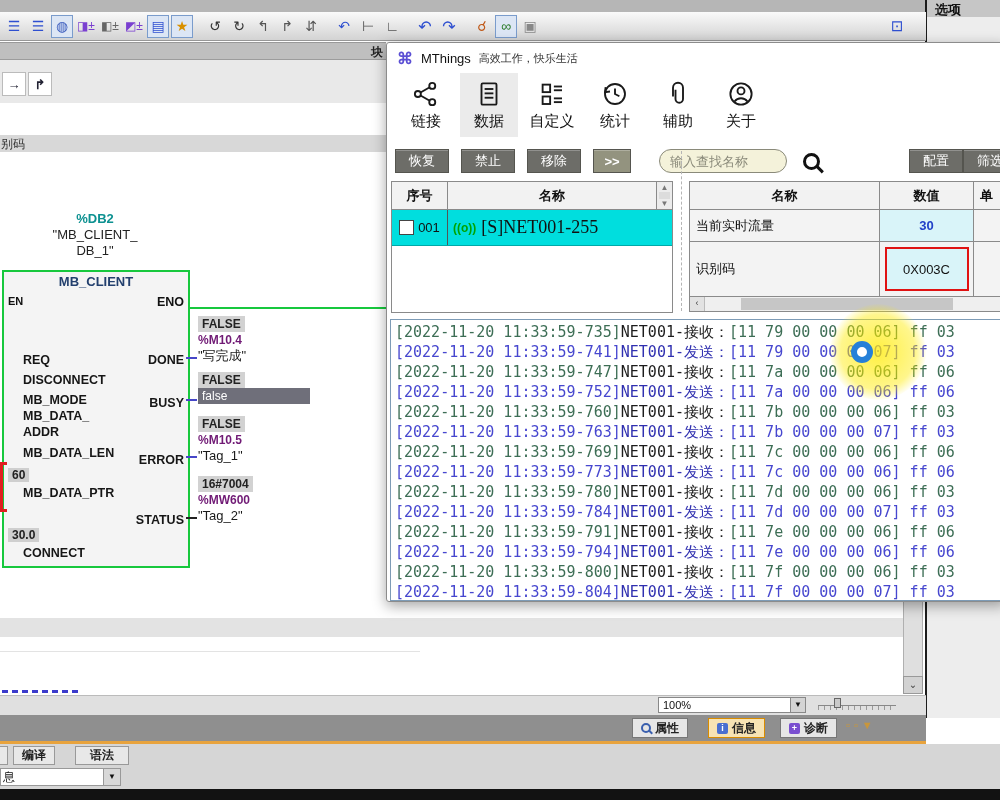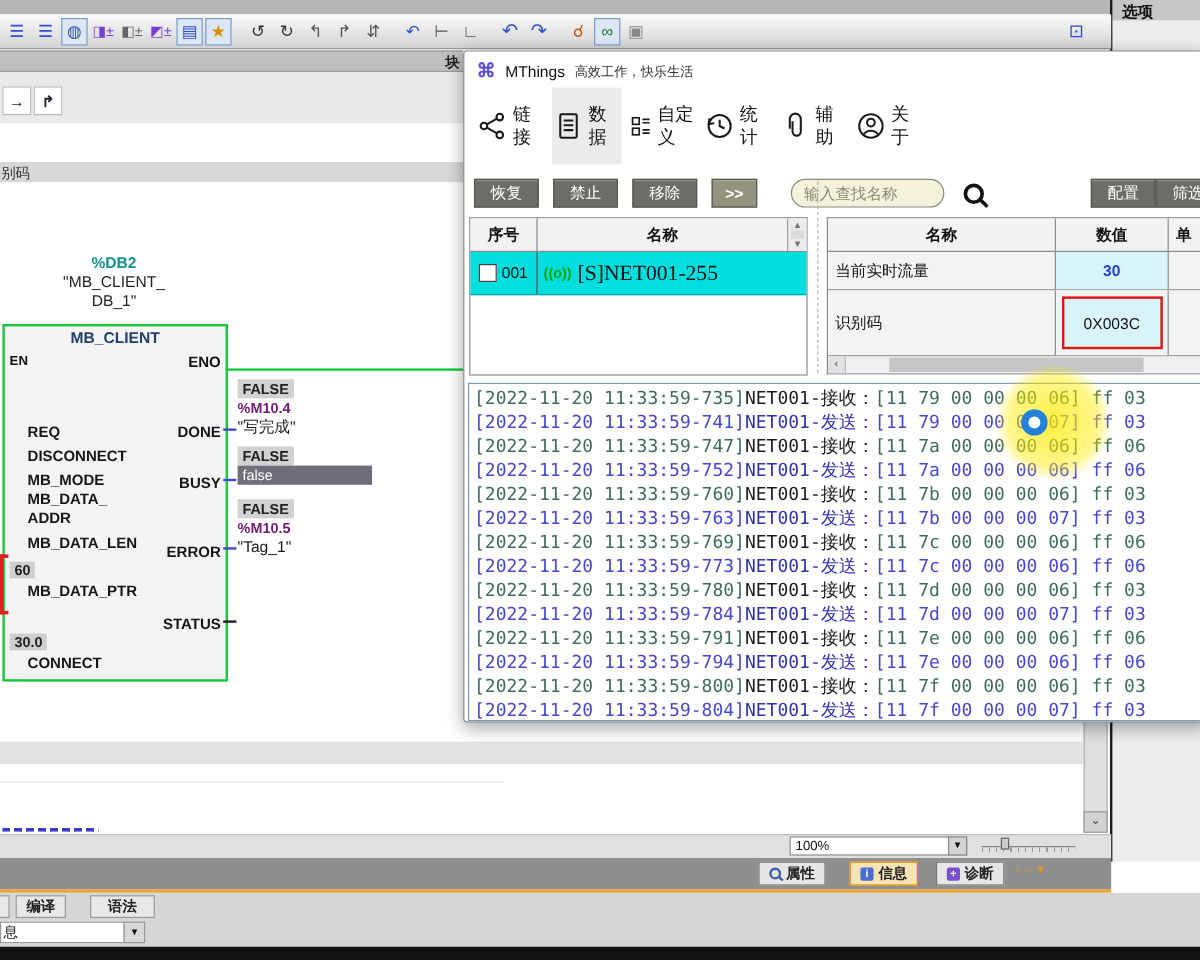--- a/index.html
+++ b/index.html
@@ -98,21 +98,21 @@
   .msg-drop{left:0;top:768px;width:104px;height:18px;background:#fff;border:1px solid #999;box-sizing:border-box;font-size:12px;padding-left:2px;line-height:16px;}
   .msg-arrow{left:103px;top:768px;width:18px;height:18px;background:#d8d8d8;border:1px solid #999;box-sizing:border-box;text-align:center;font-size:8px;line-height:16px;}
   .black-strip{left:0;top:789px;width:1000px;height:11px;background:#121212;}
   
   .mwin{left:386px;top:42px;width:620px;height:560px;background:#fff;border:1px solid #8c8c8c;border-radius:3px;box-shadow:0 4px 14px rgba(0,0,0,.35);box-sizing:border-box;z-index:10;}
   .mw-title{position:absolute;left:10px;top:6px;display:flex;align-items:center;gap:8px;}
   .mw-logo{color:#5b4fd4;font-weight:bold;font-size:16px;}
   .mw-name{font-size:13px;color:#111;}
   .mw-slogan{font-size:11px;color:#333;}
   .mw-tabs{position:absolute;left:10px;top:30px;display:flex;gap:5px;}
-  .mw-tab{width:58px;height:64px;display:flex;flex-direction:row;align-items:center;justify-content:center;gap:3px;}
+  .mw-tab{width:58px;height:64px;display:flex;flex-direction:column;align-items:center;justify-content:center;gap:3px;text-align:right;}
   .mw-tab.active{background:#ebebeb;}
   .mw-tab svg{width:30px;height:30px;stroke:#1a1a1a;fill:none;stroke-width:1.5;}
   .mw-tab .lbl{font-size:15px;color:#111;}
   .mw-actions{position:absolute;left:8px;top:106px;display:flex;gap:12px;}
   .dbtn{height:24px;min-width:54px;background:#6d6d68;color:#fff;border:1px solid #55554f;box-shadow:inset 0 1px 0 rgba(255,255,255,.25);font-size:13px;display:flex;align-items:center;justify-content:center;padding:0 6px;box-sizing:border-box;}
   .dbtn.light{background:#93937f;min-width:38px;font-weight:bold;}
   .search{position:absolute;left:272px;top:106px;width:128px;height:24px;border-radius:12px;border:1px solid #8a8a7a;background:#f4f2da;padding:0 10px;font-size:13px;color:#555;box-sizing:border-box;outline:none;}
   .search::placeholder{color:#8a8a7a;}
   .mag{position:absolute;left:416px;top:110px;width:11px;height:11px;border:3px solid #111;border-radius:50%;}
   .mag::after{content:"";position:absolute;width:8px;height:3px;background:#111;transform:rotate(45deg);right:-7px;bottom:-4px;}
@@ -289,20 +289,25 @@
   </div>
   <div class="abs conn" style="left:186px;top:399px;"></div>
 
   <div class="abs out-stack" style="left:198px;top:416px;">
     <div class="out-line"><span class="val-chip">FALSE</span></div>
     <div class="out-line"><span class="val-addr">%M10.5</span></div>
     <div class="out-line"><span class="val-name">"Tag_1"</span></div>
   </div>
   <div class="abs conn" style="left:186px;top:456px;"></div>
 
+  <div class="abs out-stack" style="left:198px;top:476px;">
+    <div class="out-line"><span class="val-chip">16#7004</span></div>
+    <div class="out-line"><span class="val-addr">%MW600</span></div>
+    <div class="out-line"><span class="val-name">"Tag_2"</span></div>
+  </div>
   <div class="abs conn solid" style="left:186px;top:517px;"></div>
 
   <div class="abs gray-strip"></div>
   <div class="abs white2"></div>
   <div class="abs faint-line"></div>
   <div class="abs dash-wire"></div>
   <div class="abs footer-strip"></div>
   <div class="abs zoom-box">100%</div>
   <div class="abs zoom-arrow">▼</div>
   <div class="abs zoom-slider"></div>

